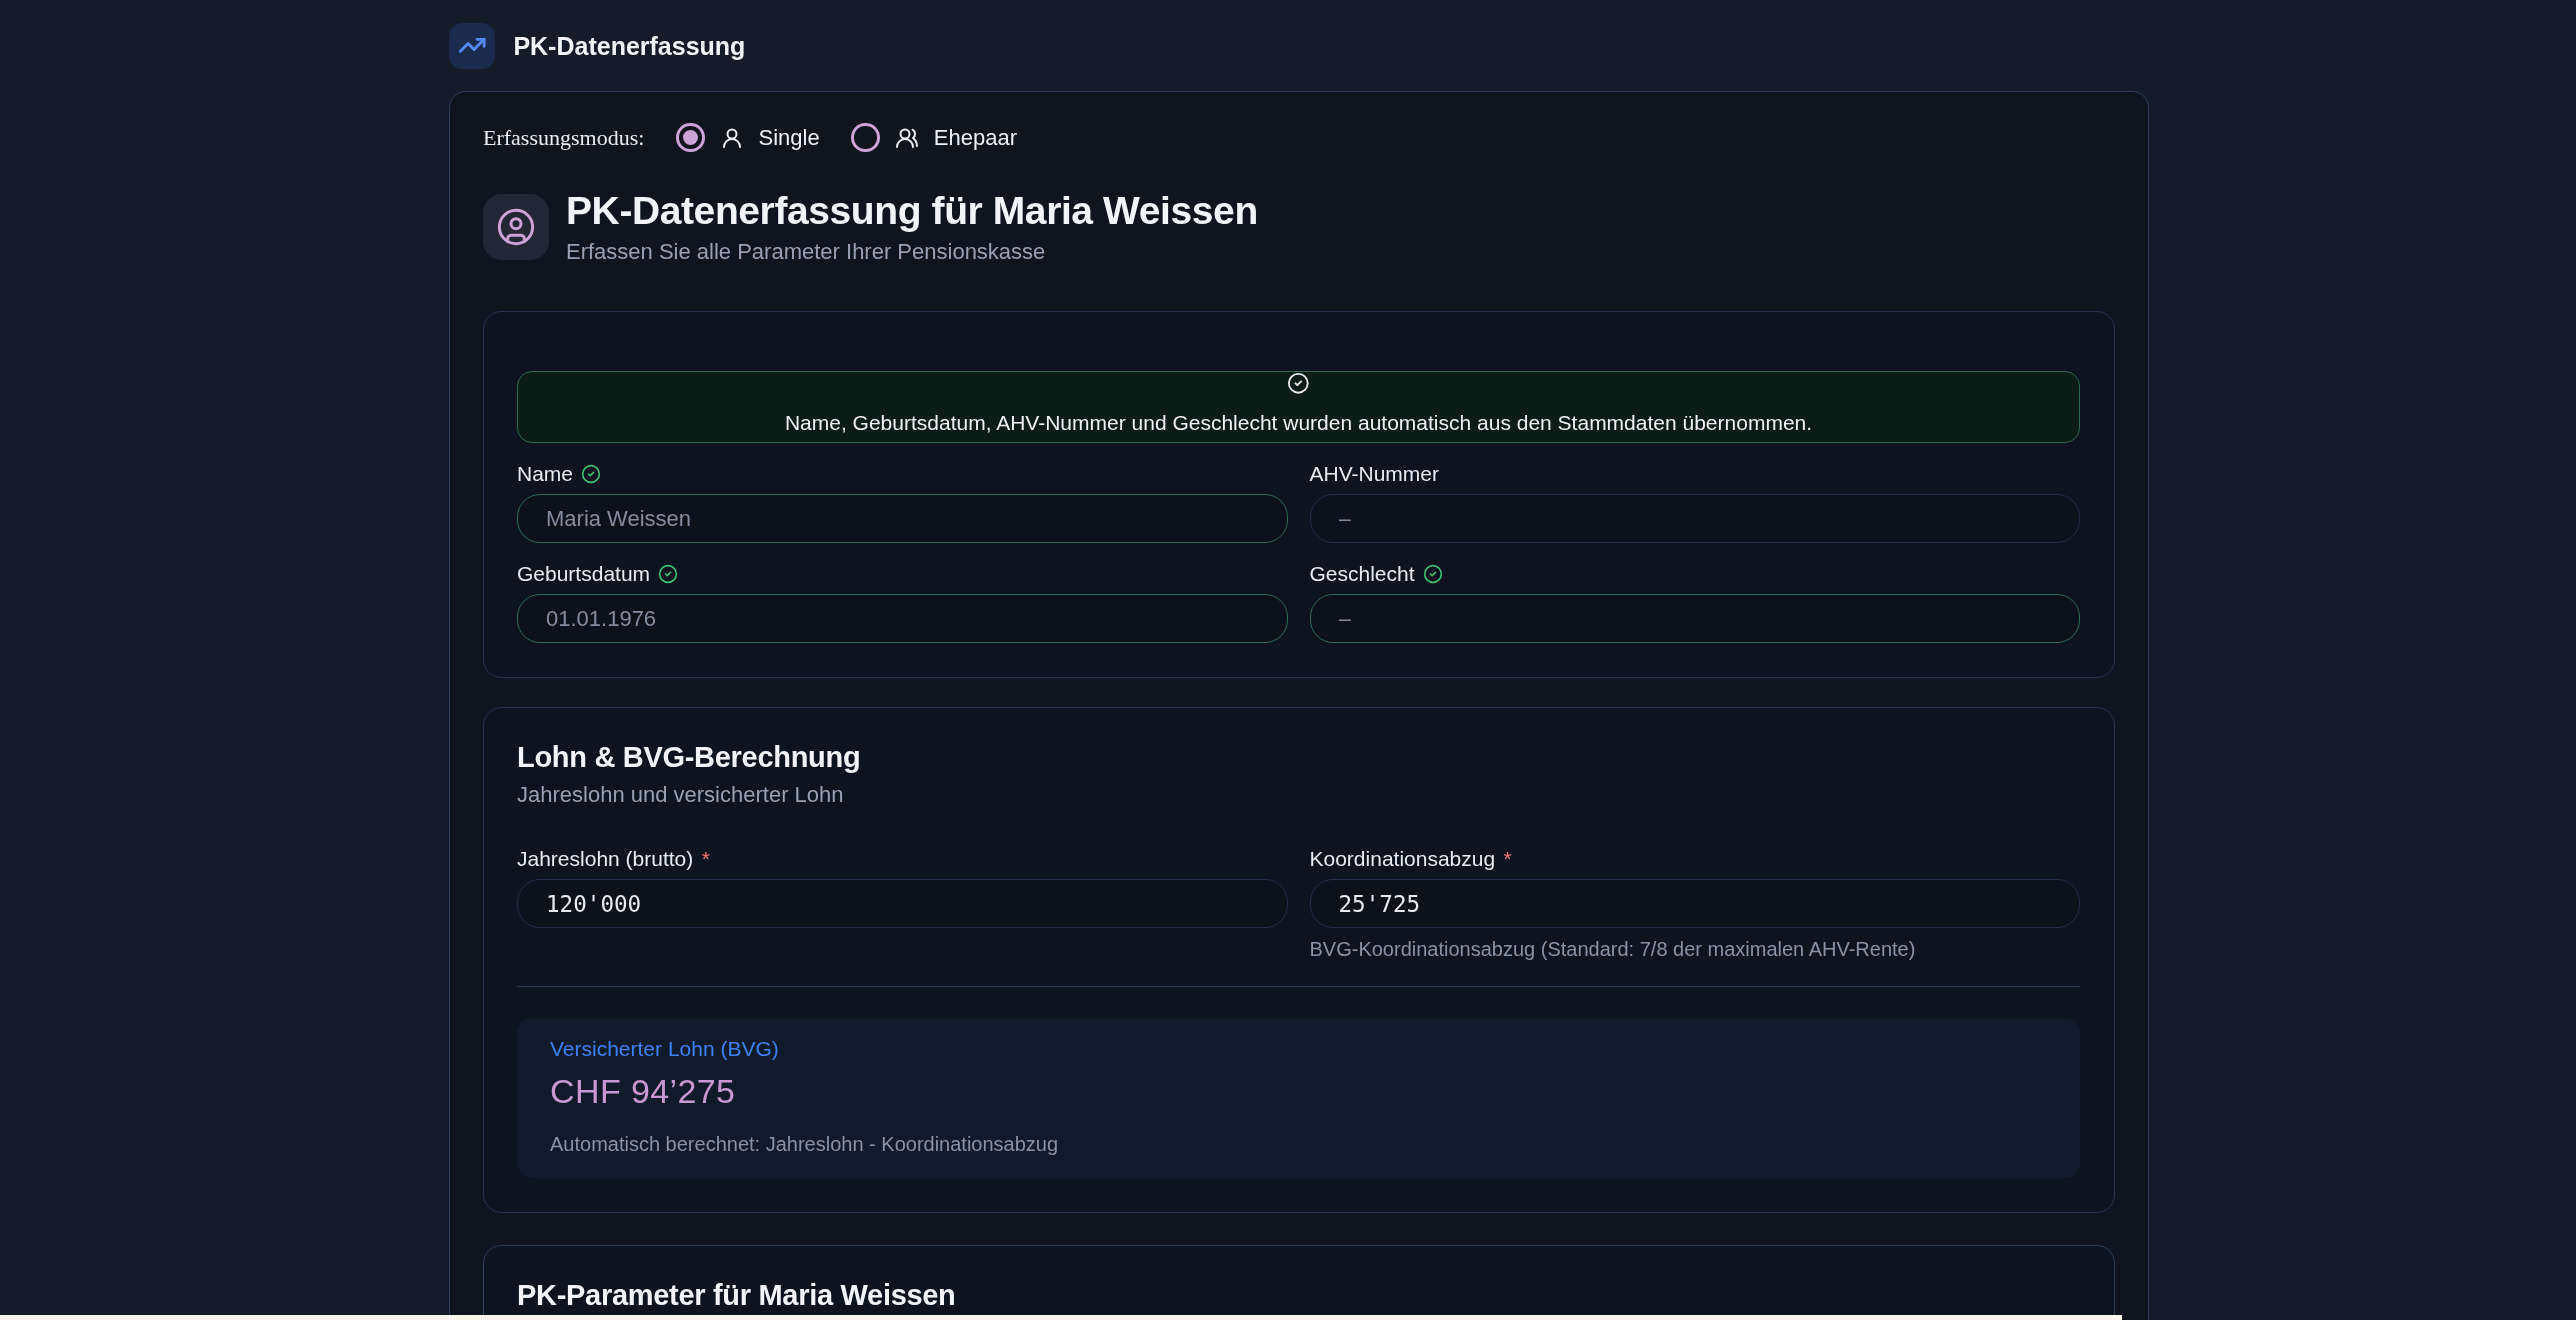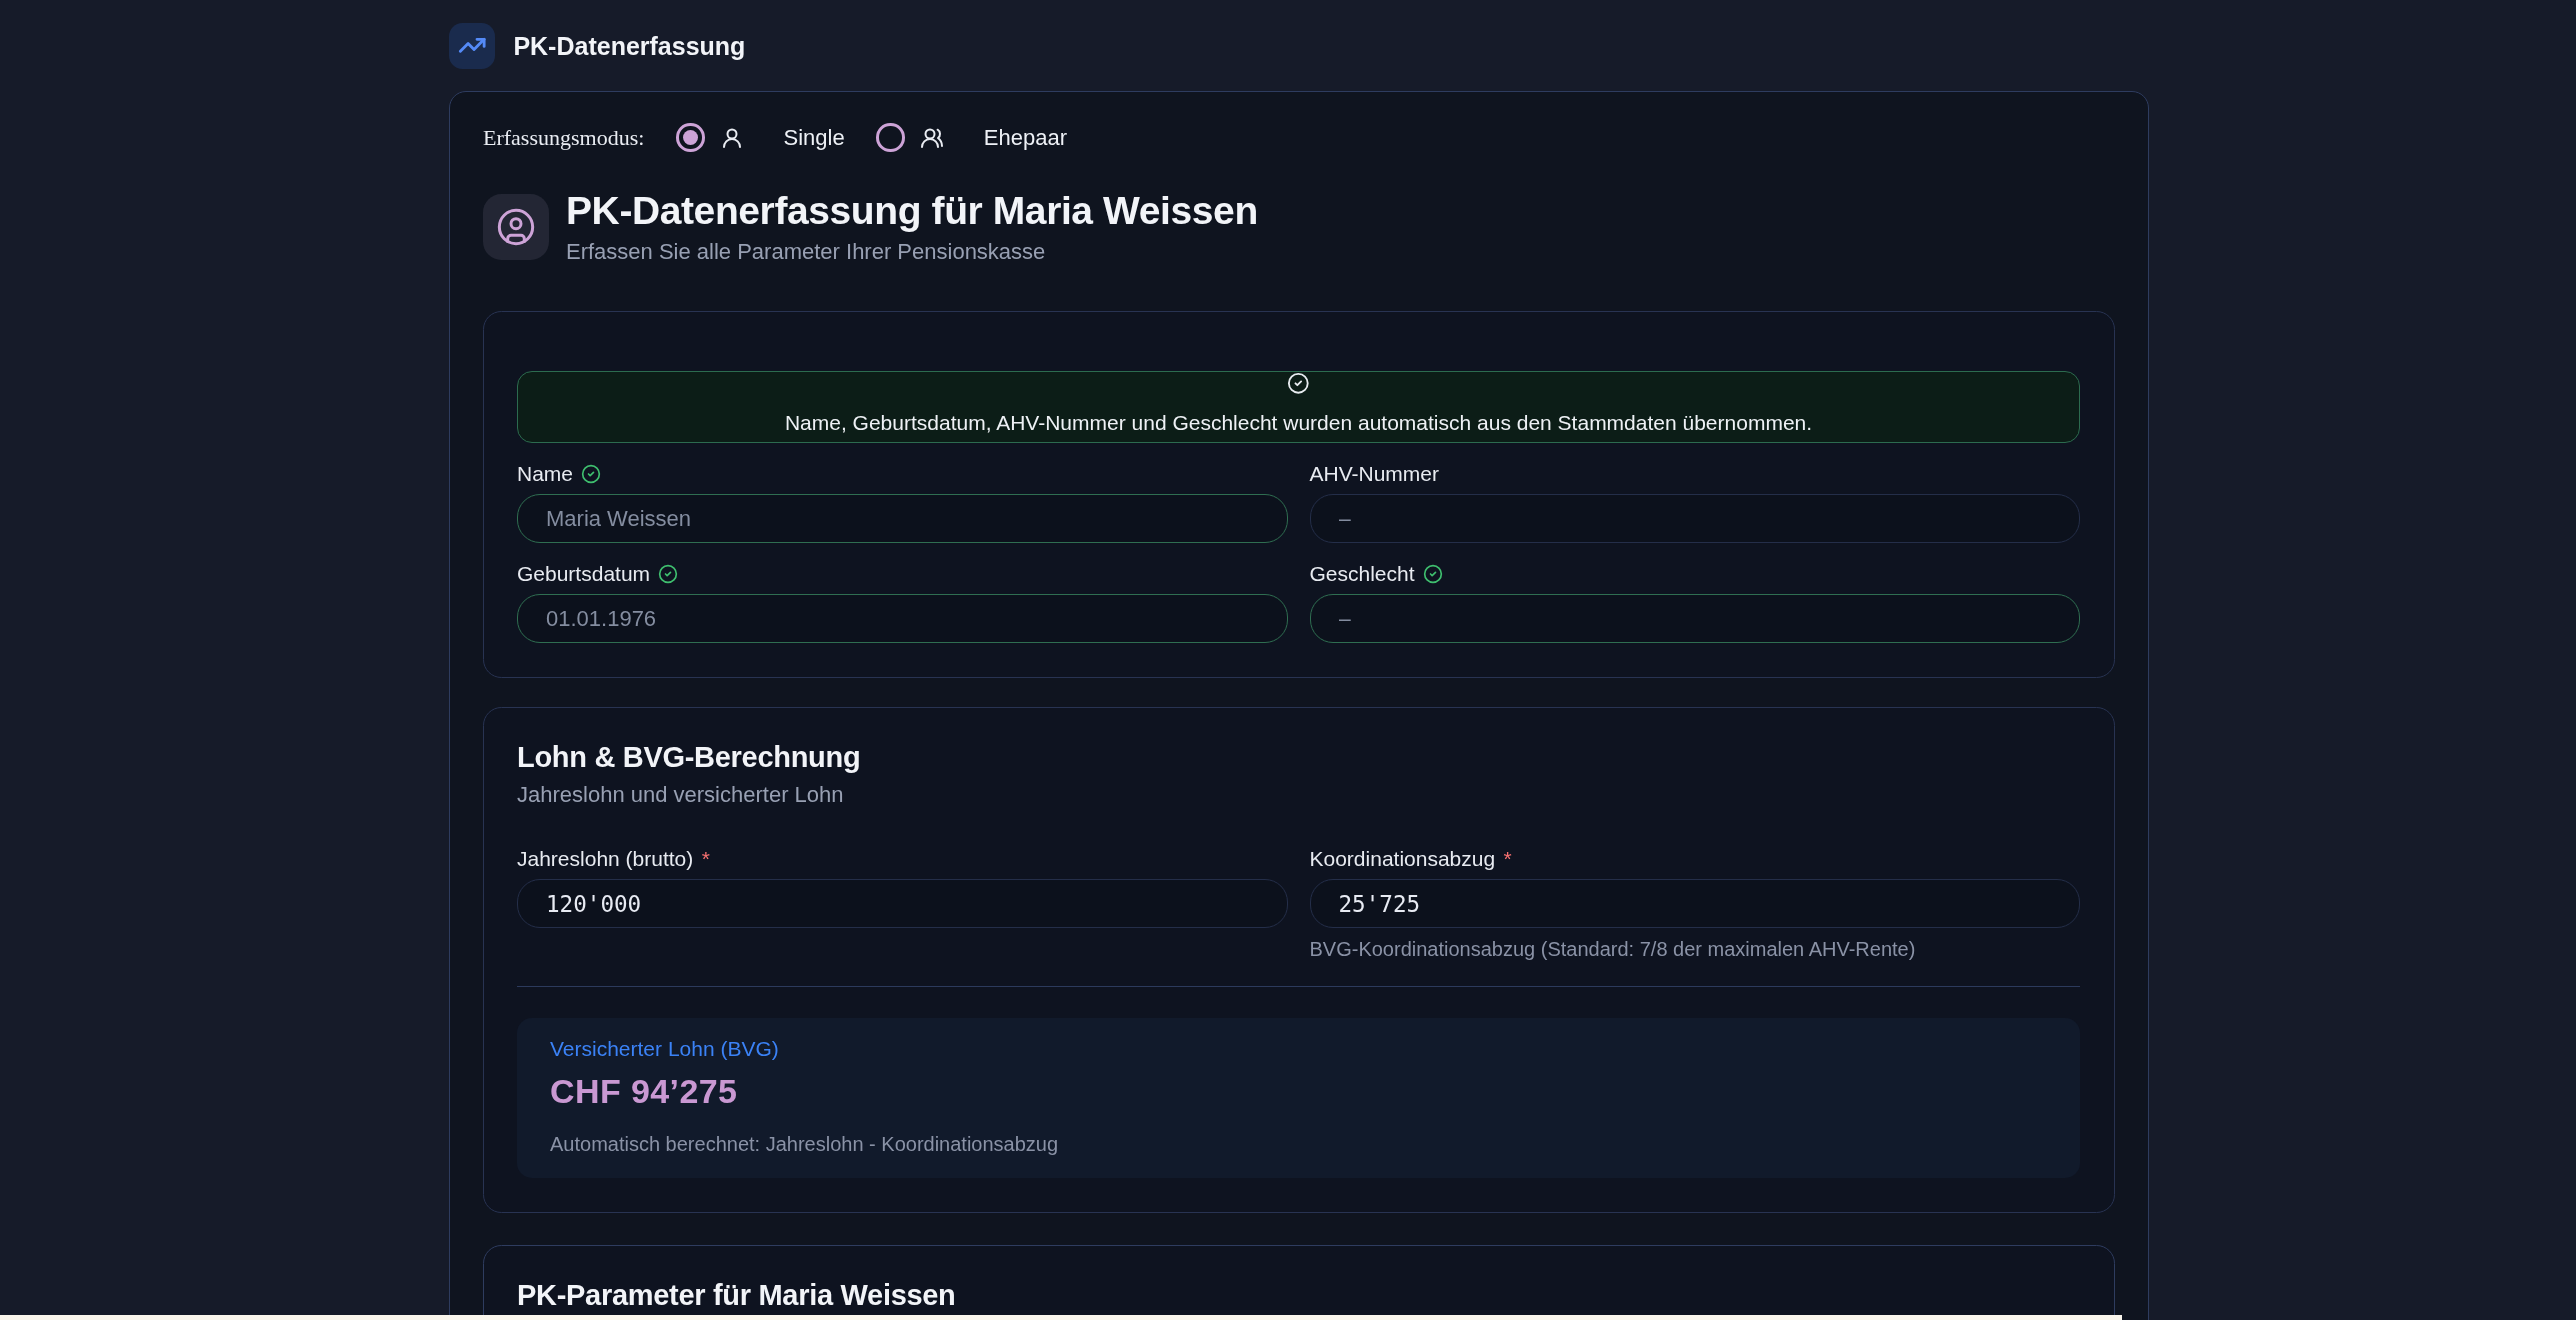--- a/index.html
+++ b/index.html
@@ -66,21 +66,21 @@
   .radio-option{display:flex;align-items:center;gap:15px;margin-left:11.7px;cursor:pointer;}
   .radio{
     width:28.5px;height:28.5px;border-radius:50%;
     border:3.4px solid var(--accent-purple);
     display:flex;align-items:center;justify-content:center;
     background:transparent;flex:0 0 auto;
   }
   .radio .dot{width:15px;height:15px;border-radius:50%;background:transparent;}
   .radio.selected .dot{background:var(--accent-purple);}
   .radio-option svg{width:24px;height:24px;stroke:#e9ecf2;}
-  .radio-option .radio-text{font-size:22px;font-weight:500;color:#eef1f6;margin-left:25px;}
+  .radio-option .radio-text{font-size:22px;font-weight:500;color:#eef1f6;}
 
   
   .form-header{display:flex;align-items:center;gap:17px;margin-top:35px;}
   .avatar{
     width:66px;height:66px;border-radius:18.4px;background:#232634;
     display:flex;align-items:center;justify-content:center;flex:0 0 auto;
   }
   .avatar svg{width:40px;height:40px;stroke:var(--accent-purple);}
   .form-header h2{font-size:39px;font-weight:700;letter-spacing:-0.4px;line-height:1.1;}
   .form-header p{font-size:22px;color:var(--muted);margin-top:6.7px;}
@@ -145,21 +145,21 @@
   .salary .fields-grid{margin-top:39px;row-gap:12px;}
   .divider{height:1.7px;background:var(--divider);margin-top:25px;}
   .insured-box{
     margin-top:31px;
     background:var(--insured-bg);
     border-radius:15px;
     padding:19px 33px 22px 33px;
   }
   .insured-box .insured-label{font-size:21px;color:#3b82f6;}
   .insured-box .insured-value{
-    font-size:34px;font-weight:700;color:var(--insured-value);
+    font-size:34px;font-weight:400;color:var(--insured-value);
     margin-top:11px;letter-spacing:0.4px;
   }
   .insured-box .insured-note{font-size:20px;color:var(--muted2);margin-top:22px;}
 
   .bottom-strip{
     position:absolute;left:0;bottom:0;
     width:2122px;height:5.9px;background:var(--strip);
     z-index:5;
   }
 </style>

